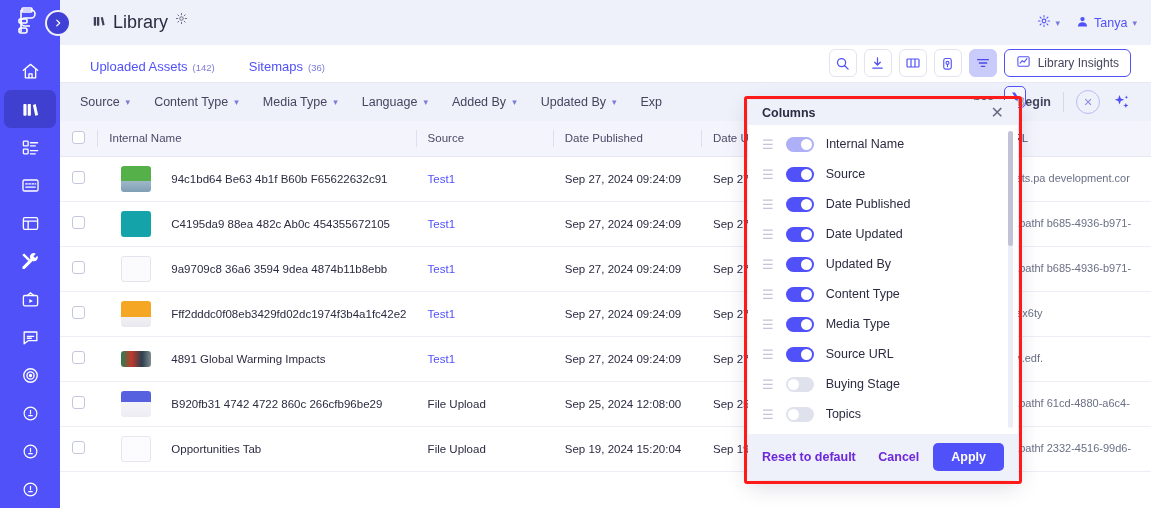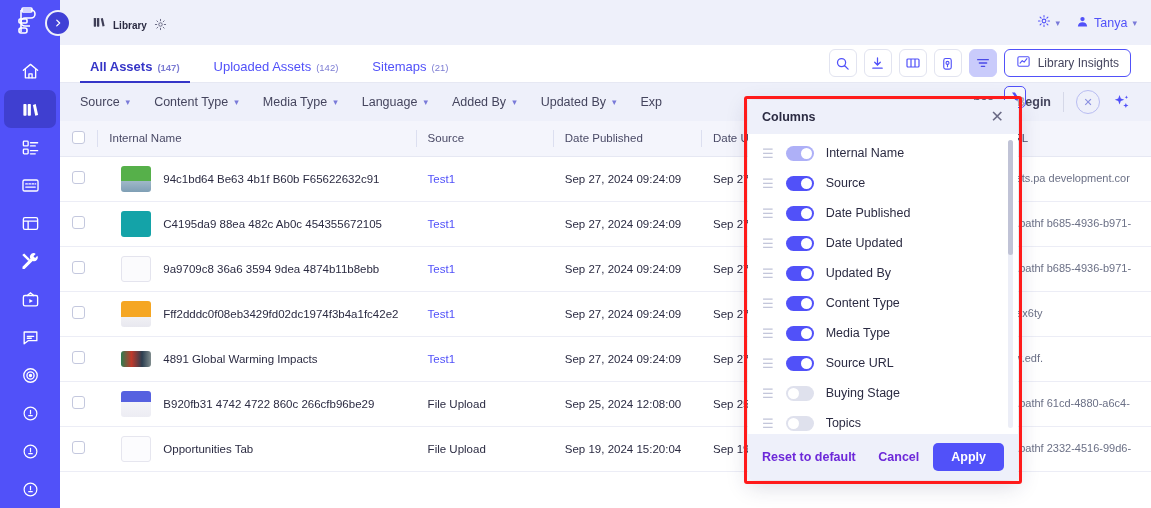--- a/index.html
+++ b/index.html
@@ -49,21 +49,21 @@
   .main { flex: 1; height: 508px; display: flex; flex-direction: column; position: relative; background: #fff; }
 
   
   .topbar {
     height: 45px; background: #eef0fa;
     display: flex; align-items: center;
     padding: 0 14px 0 32px;
     flex-shrink: 0;
     position: relative;
   }
-  .tb-title { display: flex; align-items: flex-end; gap: 7px; font-size: 10px; font-weight: bold; color: #2b2b42; }
+  .tb-title { display: flex; align-items: flex-start; gap: 7px; font-size: 18px; font-weight: normal; color: #2b2b42; }
   .tb-gear { color: #6a6a85; display:flex; }
   .tb-search {
     position: absolute; left: 420px; top: 7px;
     width: 255px; height: 30px;
     background: #fff; border: 1px solid #e2e4f0; border-radius: 5px;
     display: flex; align-items: center; padding: 0 10px;
   }
   .tb-search input {
     border: none; outline: none; width: 100%;
     font-family: "Liberation Sans", sans-serif; font-size: 12.5px; color: #2b2b42;
@@ -158,21 +158,21 @@
   tbody td {
     height: 45px; font-size: 11.5px; color: #2b2b42;
     padding: 0 12px; border-bottom: 1px solid #ecedf6;
     vertical-align: middle; overflow: hidden;
   }
   .cbx {
     width: 13px; height: 13px; border: 1px solid #c4c8de; border-radius: 3px;
     background: #fff; display: inline-block; cursor: pointer;
   }
   .c-check { width: 34px; padding-right: 0; }
-  .namecell { display: flex; align-items: center; gap: 12px; padding-left: 12px; }
+  .namecell { display: flex; align-items: center; gap: 20px; padding-left: 12px; }
   .thumb {
     width: 30px; height: 26px; border-radius: 3px; flex-shrink: 0;
     background-size: cover; background-position: center;
     overflow: hidden; position: relative;
   }
   .link { color: #5151f9; }
   .urlcell { color: #6b7086; line-height: 1.35; font-size: 11px; word-break: break-all; }
 
   
   .redbox {
@@ -182,21 +182,21 @@
     z-index: 40; pointer-events: none;
   }
   .dialog {
     position: absolute; left: 688px; top: 100px;
     width: 270px; height: 380px;
     background: #fff; border-radius: 4px;
     box-shadow: 0 6px 22px rgba(40,40,90,0.18);
     z-index: 35; display: flex; flex-direction: column; overflow: hidden;
   }
   .dlg-head {
-    height: 34px; background: #eef0fa;
+    height: 25px; background: #eef0fa;
     display: flex; align-items: center; padding: 0 14px;
     flex-shrink: 0;
   }
   .dlg-title { font-size: 12.5px; font-weight: bold; color: #2b2b42; }
   .dlg-close { margin-left: auto; color: #6a6a85; font-size: 16px; cursor: pointer; line-height: 1; }
   .dlg-body { flex: 1; overflow: hidden; position: relative; padding: 4px 0 0 0; }
   .col-row { height: 30px; display: flex; align-items: center; padding: 0 14px; gap: 12px; }
   .grip { color: #c3c6da; font-size: 13px; cursor: grab; line-height: 1; letter-spacing: 0; }
   .toggle {
     width: 28px; height: 15px; border-radius: 8px; position: relative;
@@ -371,31 +371,27 @@
                 <path d="M3.5 21c0-4.6 3.8-7.5 8.5-7.5s8.5 2.9 8.5 7.5z"></path>
               </svg>
           </span>
           <span>Tanya</span>
           <span class="caret">▾</span>
         </div>
       </div>
     </div>
 
     <div class="tabsrow">
-      <div class="tab active">
-        <span>All Assets</span>
-        <span class="cnt">(147)</span>
-      </div>
       <div class="tab">
         <span>Uploaded Assets</span>
         <span class="cnt">(142)</span>
       </div>
       <div class="tab">
         <span>Sitemaps</span>
-        <span class="cnt">(21)</span>
+        <span class="cnt">(36)</span>
       </div>
 
       <div class="tools">
         <div class="ibtn">
           <svg width="15" height="15" viewBox="0 0 24 24" fill="none" stroke="#5151f9" stroke-width="2">
               <circle cx="10.5" cy="10.5" r="6.5"></circle>
               <path d="M15.5 15.5L21 21" stroke-linecap="round"></path>
             </svg>
         </div>
         <div class="ibtn">

